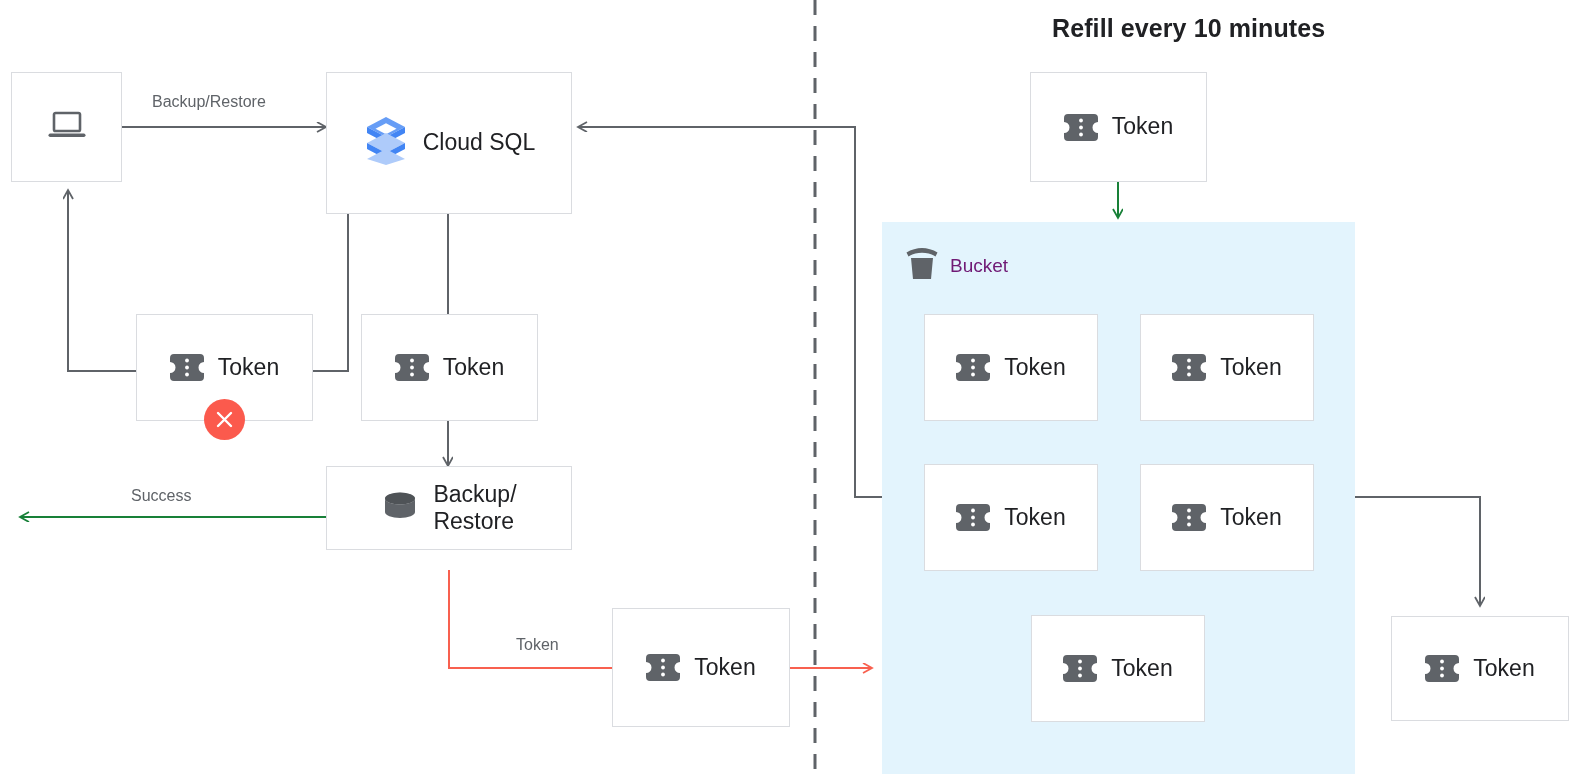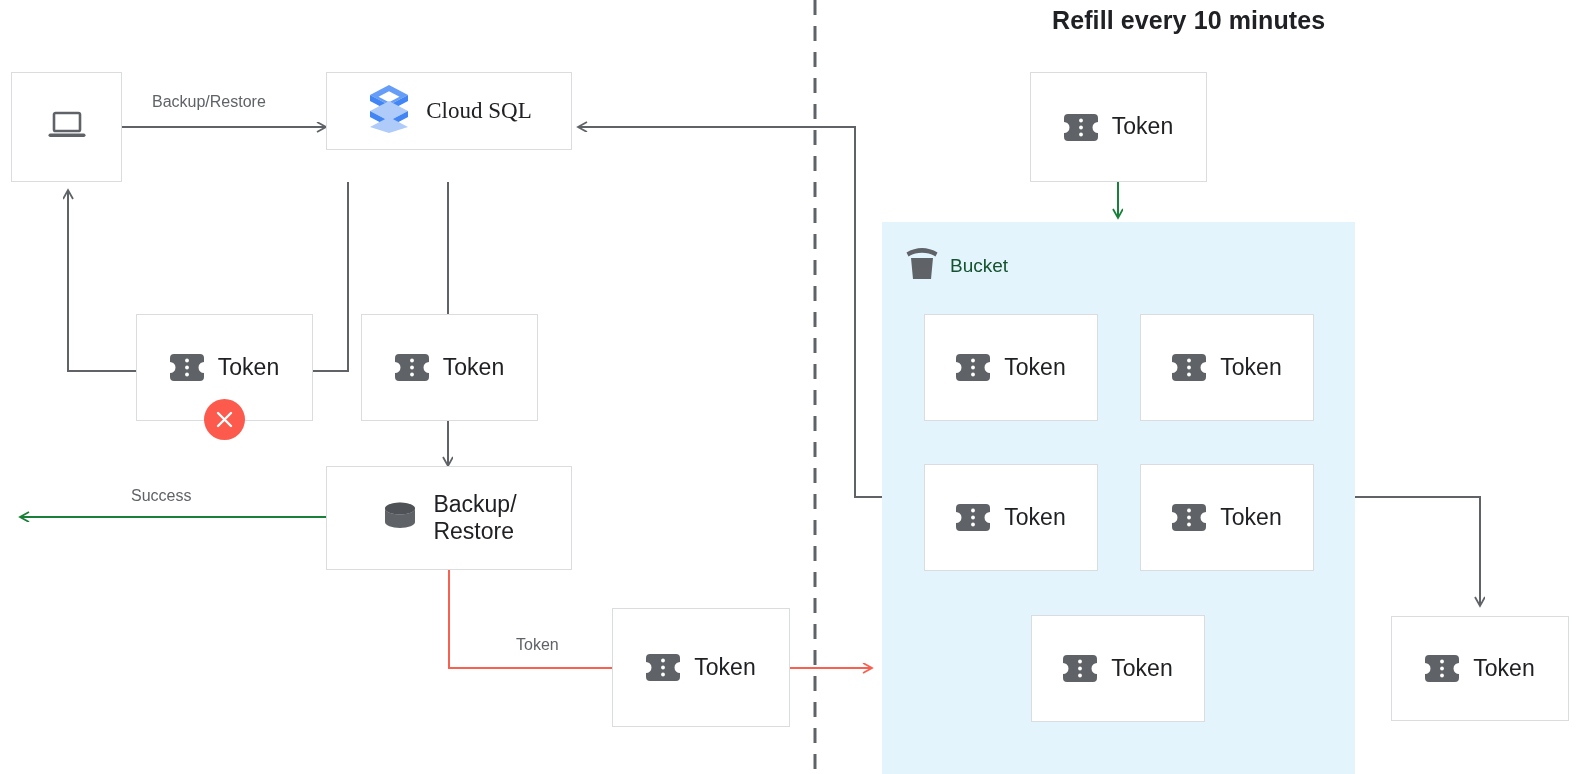--- a/index.html
+++ b/index.html
@@ -47,21 +47,21 @@
     background:#e3f4fd;
   }
   .bucket-header{
     position:absolute;
     display:flex;
     align-items:center;
     gap:11px;
   }
   .bucket-header .bk-label{
     font-size:19px;
-    color:#14532d;
+    color:#701a75;
   }
   
   .edge-label{
     position:absolute;
     font-size:16px;
     color:#5f6368;
     line-height:1.32;
     white-space:pre-line;
   }
   #title{
@@ -122,32 +122,32 @@
 
     <path d="M449,570 L449,668 L612,668" fill="none" stroke="#f8604f" stroke-width="2"></path>
 
     <path d="M790,668 L872,668" fill="none" stroke="#f8604f" stroke-width="2" marker-end="url(#ah-red)"></path>
 
     <path d="M1118,182 L1118,218" fill="none" stroke="#188038" stroke-width="2" marker-end="url(#ah-green)"></path>
 
     <path d="M1355,497 L1480,497 L1480,606" fill="none" stroke="#5f6368" stroke-width="2" marker-end="url(#ah-dark)"></path>
   </svg>
 
-  <div id="title" style="left:1052px;top:6px;text-align:center;">Refill every 10 minutes</div>
+  <div id="title" style="left:1052px;top:14px;text-align:center;">Refill every 10 minutes</div>
 
   <div class="box" style="left:11px;top:72px;width:111px;height:110px;">
     <span>
       <svg width="42" height="32" viewBox="0 0 42 32" xmlns="http://www.w3.org/2000/svg">
         <rect x="8" y="4" width="26" height="18" rx="1.6" fill="none" stroke="#5f6368" stroke-width="2.6"></rect>
         <rect x="2.5" y="24.5" width="37" height="3.4" rx="1.7" fill="#5f6368"></rect>
       </svg>
     </span>
   </div>
 
-  <div class="box" style="left:326px;top:72px;width:246px;height:78px;font-family:Liberation Serif, serif;">
+  <div class="box" style="left:326px;top:72px;width:246px;height:142px;">
     <div class="node-inner">
       <span>
         <svg width="46" height="52" viewBox="0 0 46 52" xmlns="http://www.w3.org/2000/svg">
           <g>
             <path d="M23 2 L42 12 L23 22 L4 12 Z" fill="#669df6"></path>
             <path d="M23 8.2 L33.5 13.7 L23 19.2 L12.5 13.7 Z" fill="#ffffff"></path>
             <path d="M4 12 L4 18 L23 28 L42 18 L42 12 L23 22 Z" fill="#4285f4"></path>
             <path d="M23 18 L42 28 L23 38 L4 28 Z" fill="#aecbfa"></path>
             <path d="M4 28 L4 34 L23 44 L42 34 L42 28 L23 38 Z" fill="#4285f4"></path>
             <path d="M23 34 L42 44 L23 50 L4 44 Z" fill="#aecbfa"></path>
@@ -184,21 +184,21 @@
           <path d="M4 0 H30 A4 4 0 0 1 34 4 V8 A5 5 0 0 0 34 19 V23 A4 4 0 0 1 30 27 H4 A4 4 0 0 1 0 23 V19 A5 5 0 0 0 0 8 V4 A4 4 0 0 1 4 0 Z" fill="#5f6368"></path>
           <circle cx="17" cy="6.5" r="1.9" fill="#ffffff"></circle>
           <circle cx="17" cy="13.5" r="1.9" fill="#ffffff"></circle>
           <circle cx="17" cy="20.5" r="1.9" fill="#ffffff"></circle>
         </svg>
       </span>
       <span class="node-label">Token</span>
     </div>
   </div>
 
-  <div class="box" style="left:326px;top:466px;width:246px;height:104px;">
+  <div class="box" style="left:326px;top:466px;width:246px;height:84px;">
     <div class="node-inner">
       <span>
         <svg width="38" height="32" viewBox="0 0 38 32" xmlns="http://www.w3.org/2000/svg">
           <ellipse cx="19" cy="8.5" rx="15" ry="6" fill="#5f6368"></ellipse>
           <path d="M4 8.5 V22 A15 6 0 0 0 34 22 V8.5 A15 6 0 0 1 4 8.5 Z" fill="#5f6368"></path>
           <ellipse cx="19" cy="8.5" rx="15" ry="6" fill="#3c4043" opacity="0.45"></ellipse>
         </svg>
       </span>
       <span class="node-label">Backup/
 Restore</span>

